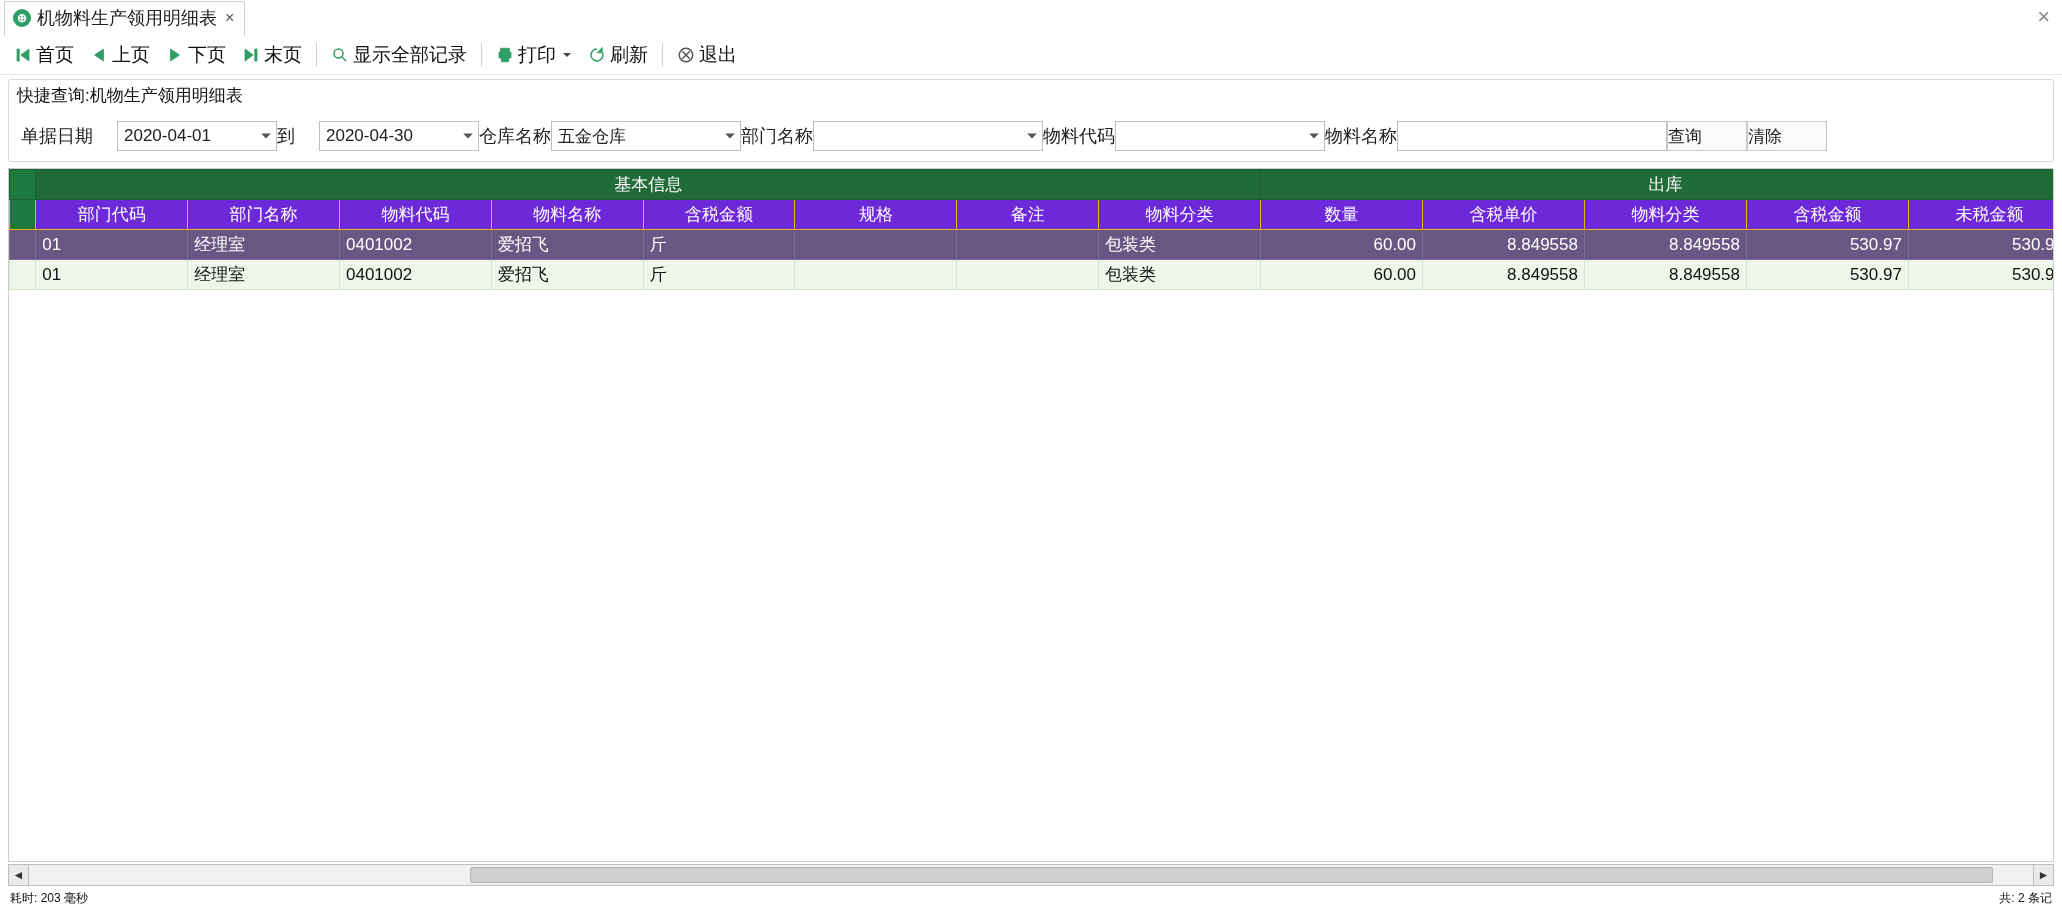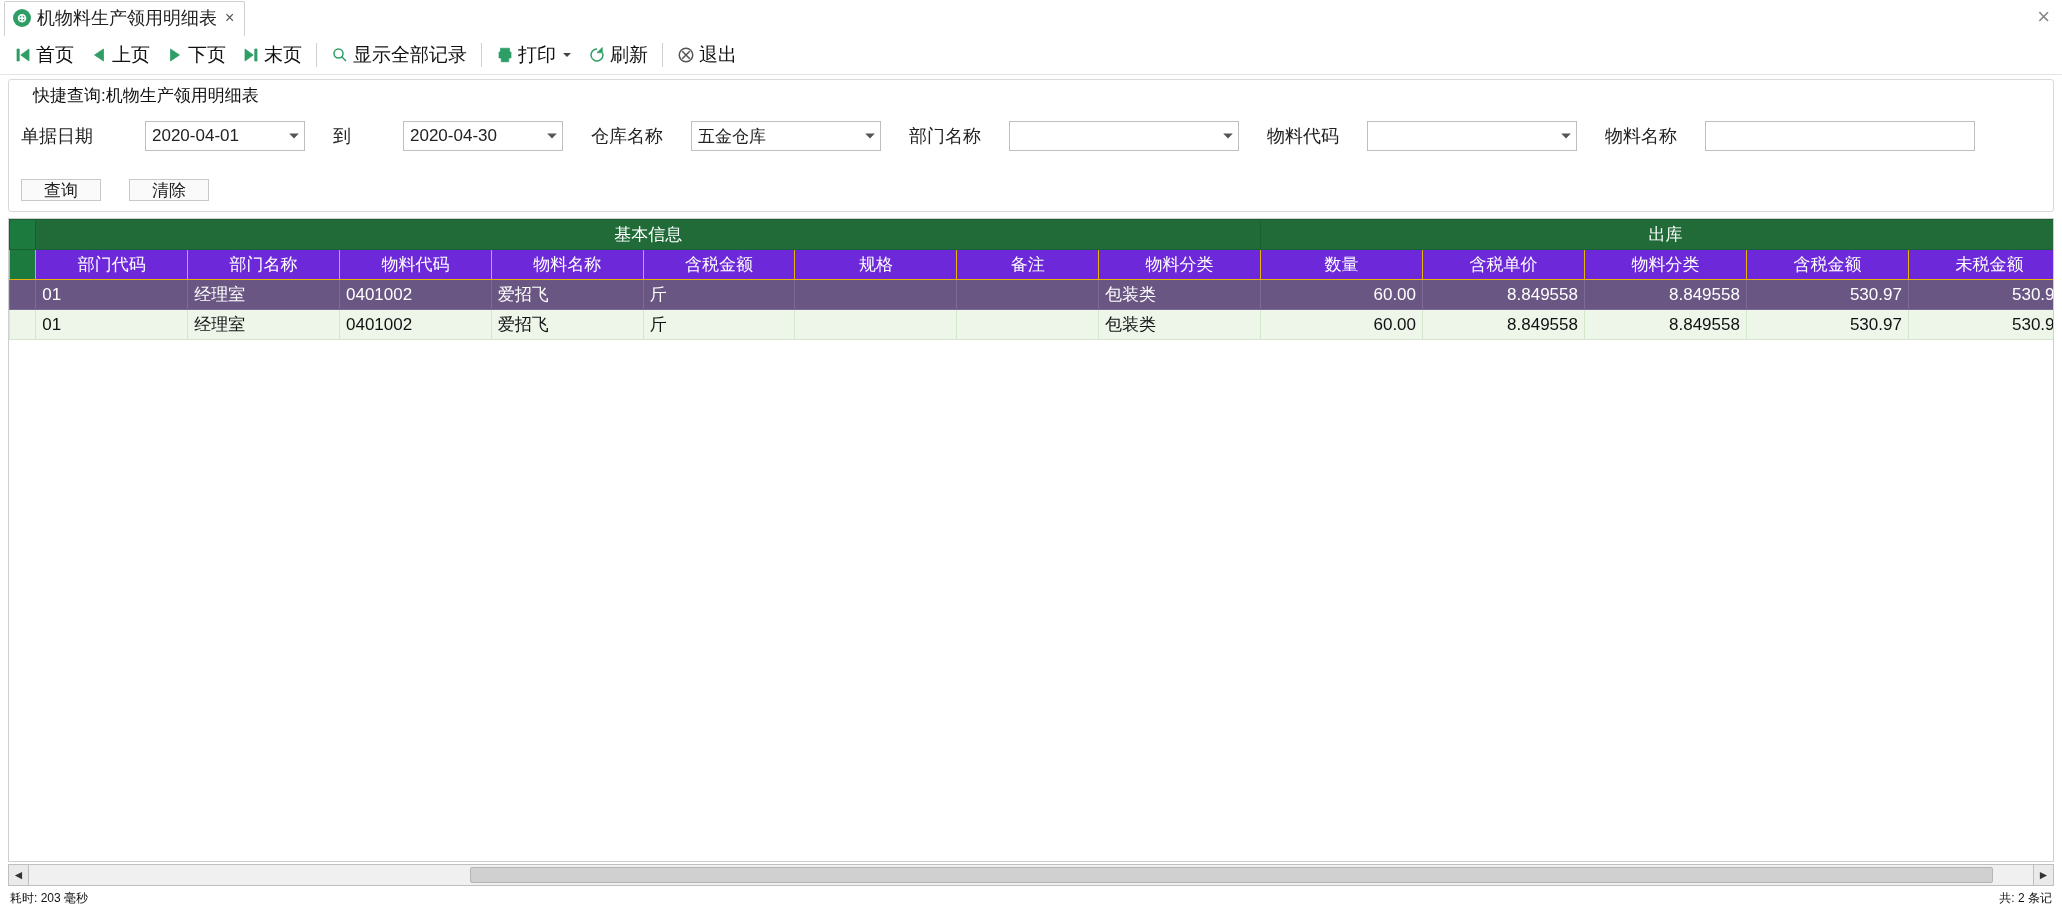--- a/index.html
+++ b/index.html
@@ -65,25 +65,24 @@
   .filter-wrap {
     border:1px solid #d9d9d9;
     border-radius:3px;
     margin: 4px 8px 6px 8px;
     padding-bottom:10px;
   }
   .filter-title {
     font-size:17px;
     padding: 4px 8px 0 8px;
     color:#111;
-    margin-left:16px;
   }
   .filter-row {
     display:flex; align-items:center; flex-wrap:wrap;
-    gap: 28px;
+    gap: 0;
     padding: 14px 12px 0 12px;
     font-size:18px;
   }
   .filter-row label { white-space:nowrap; }
   .combo, .txt {
     height:30px; border:1px solid #bfbfbf;
     padding: 2px 24px 2px 6px;
     font-size:17px;
     background:#fff;
     position:relative;
@@ -93,25 +92,25 @@
     position:absolute; right:4px; top:50%; transform:translateY(-50%);
     width:12px; height:12px; fill:#555;
   }
   .txt { padding-right:6px; }
   .w-date { width:160px;margin-left:24px; }
   .w-wh   { width:190px; }
   .w-dept { width:230px; }
   .w-code { width:210px; }
   .w-name { width:270px; }
   .btn {
-    height:22px; min-width:80px;
+    height:30px; min-width:80px;
     border:1px solid #c8c8c8;
     background:#fafafa;
     font-size:17px;
-    display:flex; align-items:center; justify-content:center;
+    display:flex; align-items:center; justify-content:flex-start;
     cursor:pointer;
   }
 
   
   .grid-area {
     flex:1 1 auto;
     margin: 0 8px;
     border:1px solid #cfcfcf;
     overflow:hidden;
     display:flex; flex-direction:column;

